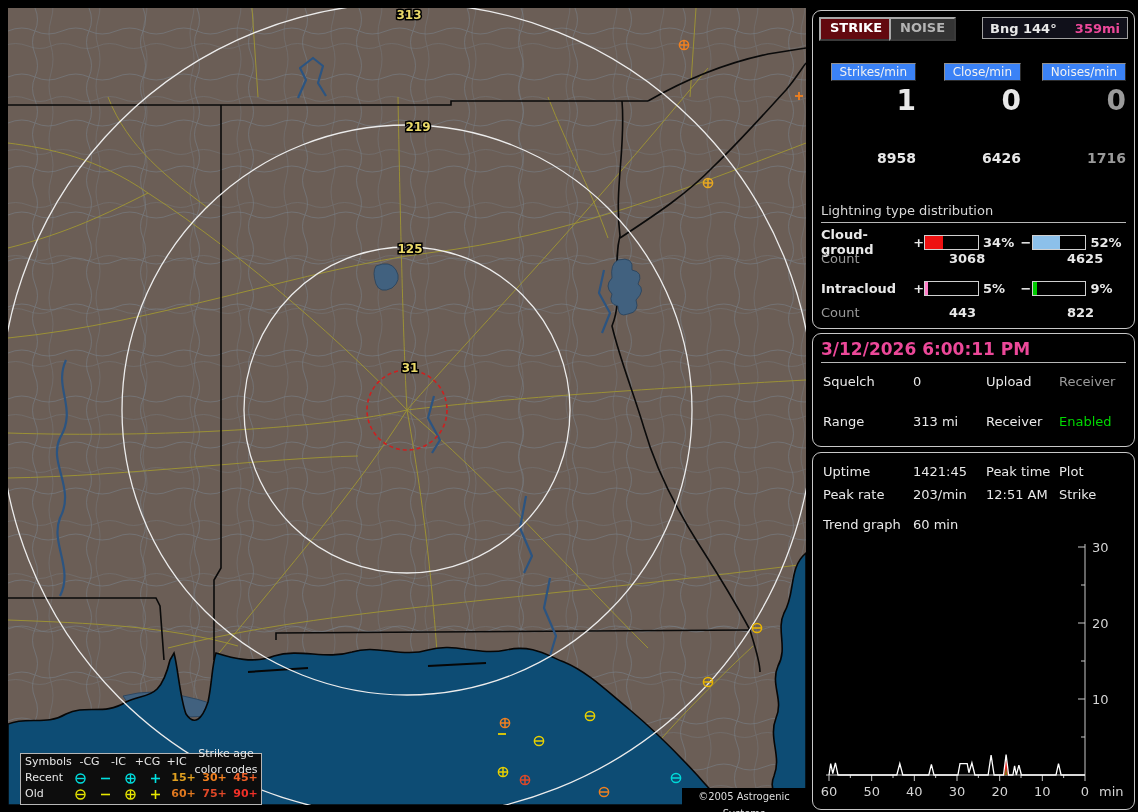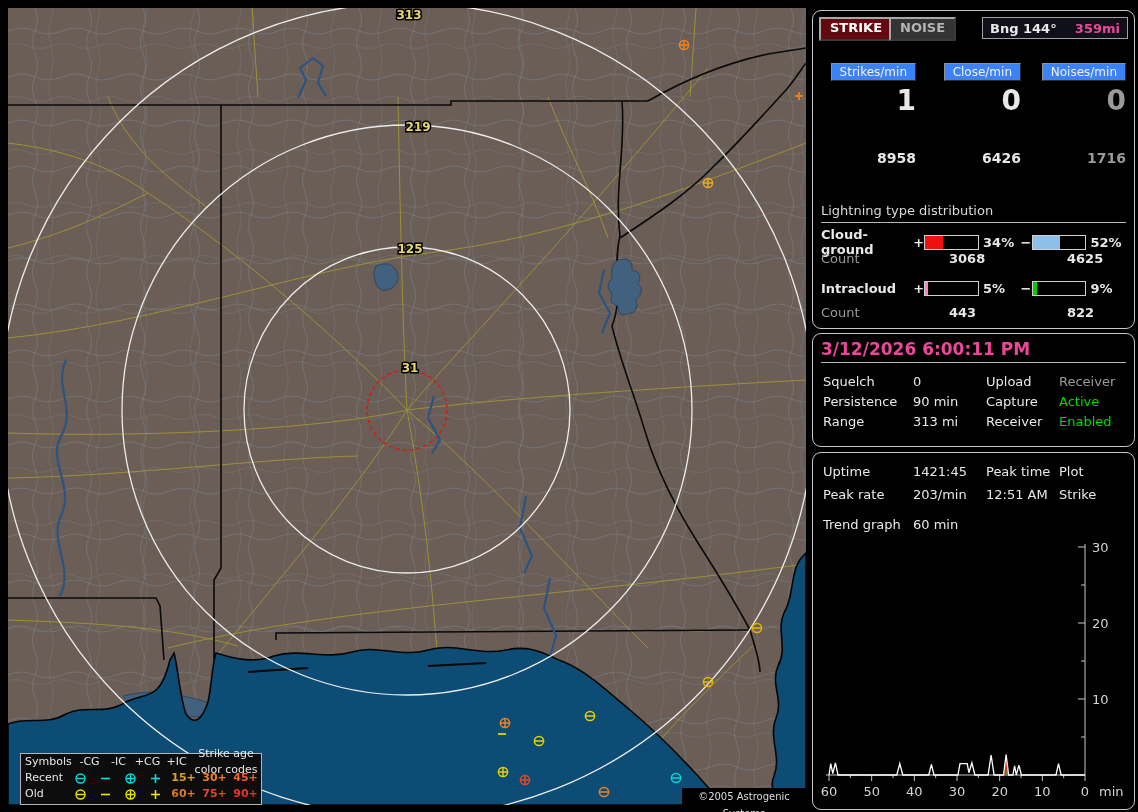--- a/index.html
+++ b/index.html
@@ -359,26 +359,20 @@
   </div>
 
   <div class="panel" id="panel-status">
     <div id="datetime" class="green">3/12/2026 6:00:11 PM</div>
     <div id="date-rule"></div>
     <div class="srow" style="top:40px;">
       <span class="sc1">Squelch</span>
       <span class="sc2">0</span>
       <span class="sc3">Upload</span>
       <span class="sc4" style="color: rgb(154, 154, 154);">Receiver</span>
-    </div>
-    <div class="srow" style="top:60px;">
-      <span class="sc1">Persistence</span>
-      <span class="sc2">90 min</span>
-      <span class="sc3">Capture</span>
-      <span class="sc4" style="color: rgb(0, 216, 0);">Active</span>
     </div>
     <div class="srow" style="top:80px;">
       <span class="sc1">Range</span>
       <span class="sc2">313 mi</span>
       <span class="sc3">Receiver</span>
       <span class="sc4" style="color: rgb(0, 216, 0);">Enabled</span>
     </div>
   </div>
 
   <div class="panel" id="panel-stats">

